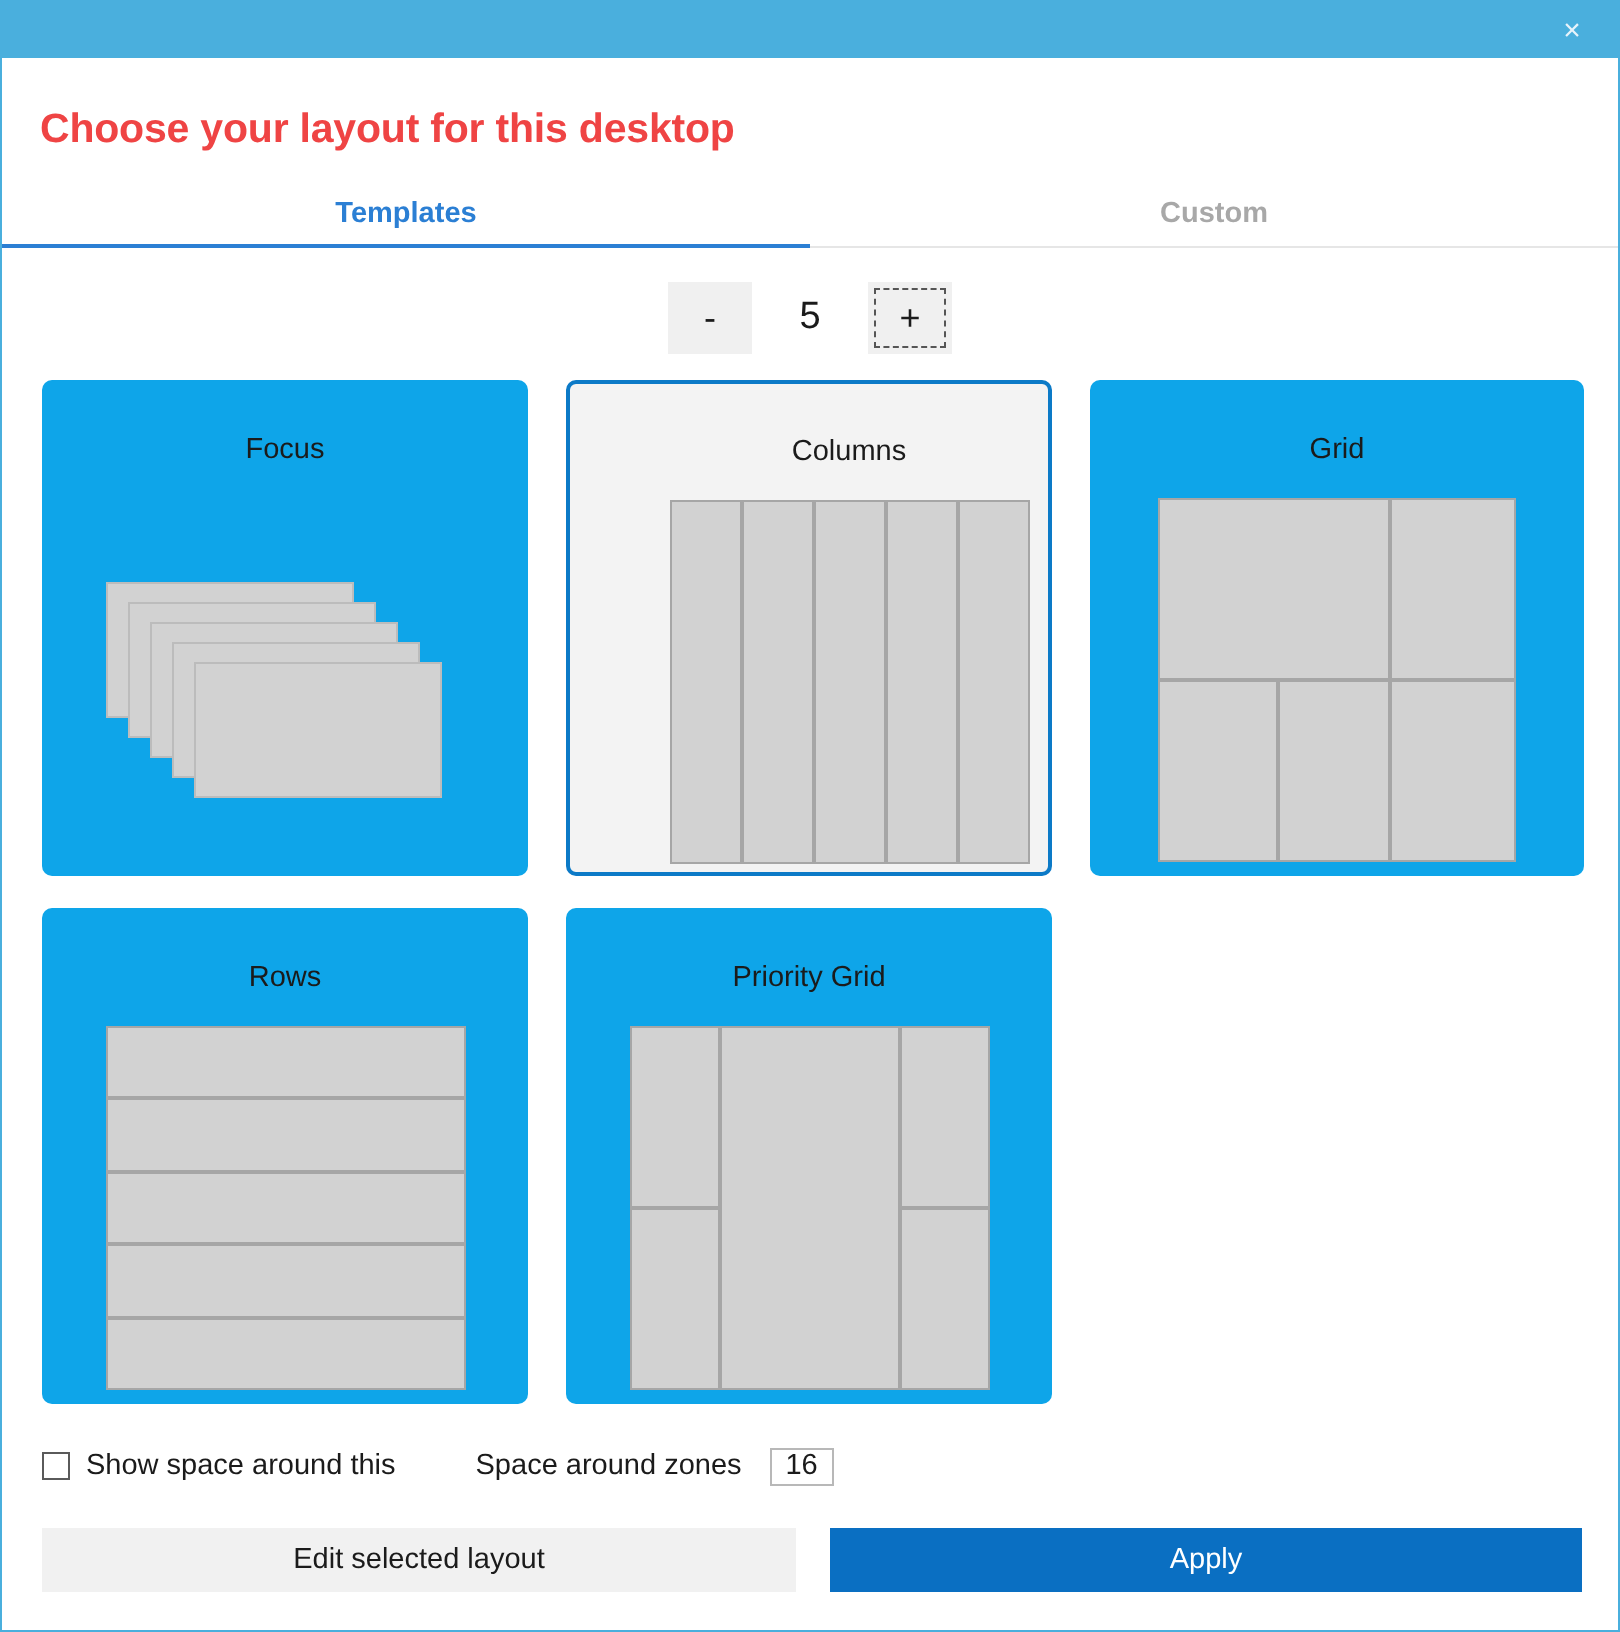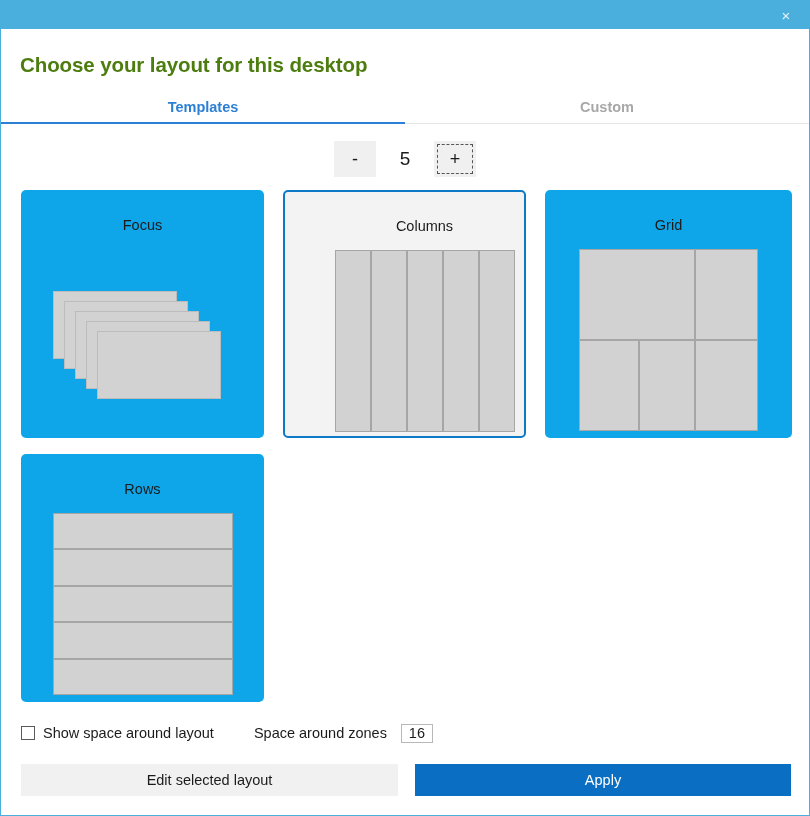--- a/index.html
+++ b/index.html
@@ -54,21 +54,21 @@
     display: flex;
     flex-direction: column;
     padding: 0;
     background: #ffffff;
     position: relative;
   }
 
   #page-title {
     font-size: 20.5px;
     font-weight: bold;
-    color: #4d7c0f;
+    color: #ef4444;
     margin: 24px 0 0 19px;
     letter-spacing: -0.1px;
   }
 
   
   #tabs {
     margin-top: 16px;
     height: 30px;
     display: flex;
     border-bottom: 1px solid #e6e6e6;
@@ -336,28 +336,38 @@
         <div class="card-title">Rows</div>
         <div class="preview">
           <div class="zone" style="left:0; top:0%;  width:100%; height:20%;"></div>
           <div class="zone" style="left:0; top:20%; width:100%; height:20%;"></div>
           <div class="zone" style="left:0; top:40%; width:100%; height:20%;"></div>
           <div class="zone" style="left:0; top:60%; width:100%; height:20%;"></div>
           <div class="zone" style="left:0; top:80%; width:100%; height:20%;"></div>
         </div>
       </div>
 
+      <div class="card">
+        <div class="card-title">Priority Grid</div>
+        <div class="preview">
+          <div class="zone" style="left:0;     top:0;   width:25%; height:50%;"></div>
+          <div class="zone" style="left:0;     top:50%; width:25%; height:50%;"></div>
+          <div class="zone" style="left:25%;   top:0;   width:50%; height:100%;"></div>
+          <div class="zone" style="left:75%;   top:0;   width:25%; height:50%;"></div>
+          <div class="zone" style="left:75%;   top:50%; width:25%; height:50%;"></div>
+        </div>
+      </div>
 
       <div></div>
 
     </div>
 
     <div id="options-row">
       <span id="chk-box"></span>
-      <span id="chk-label">Show space around layout</span>
+      <span id="chk-label">Show space around this</span>
       <span id="space-label">Space around zones</span>
       <input id="space-input" type="text" value="16" style="">
     </div>
 
     <div id="actions">
       <button id="edit-btn" class="action-btn">Edit selected layout</button>
       <button id="apply-btn" class="action-btn">Apply</button>
     </div>
 
   </div>

